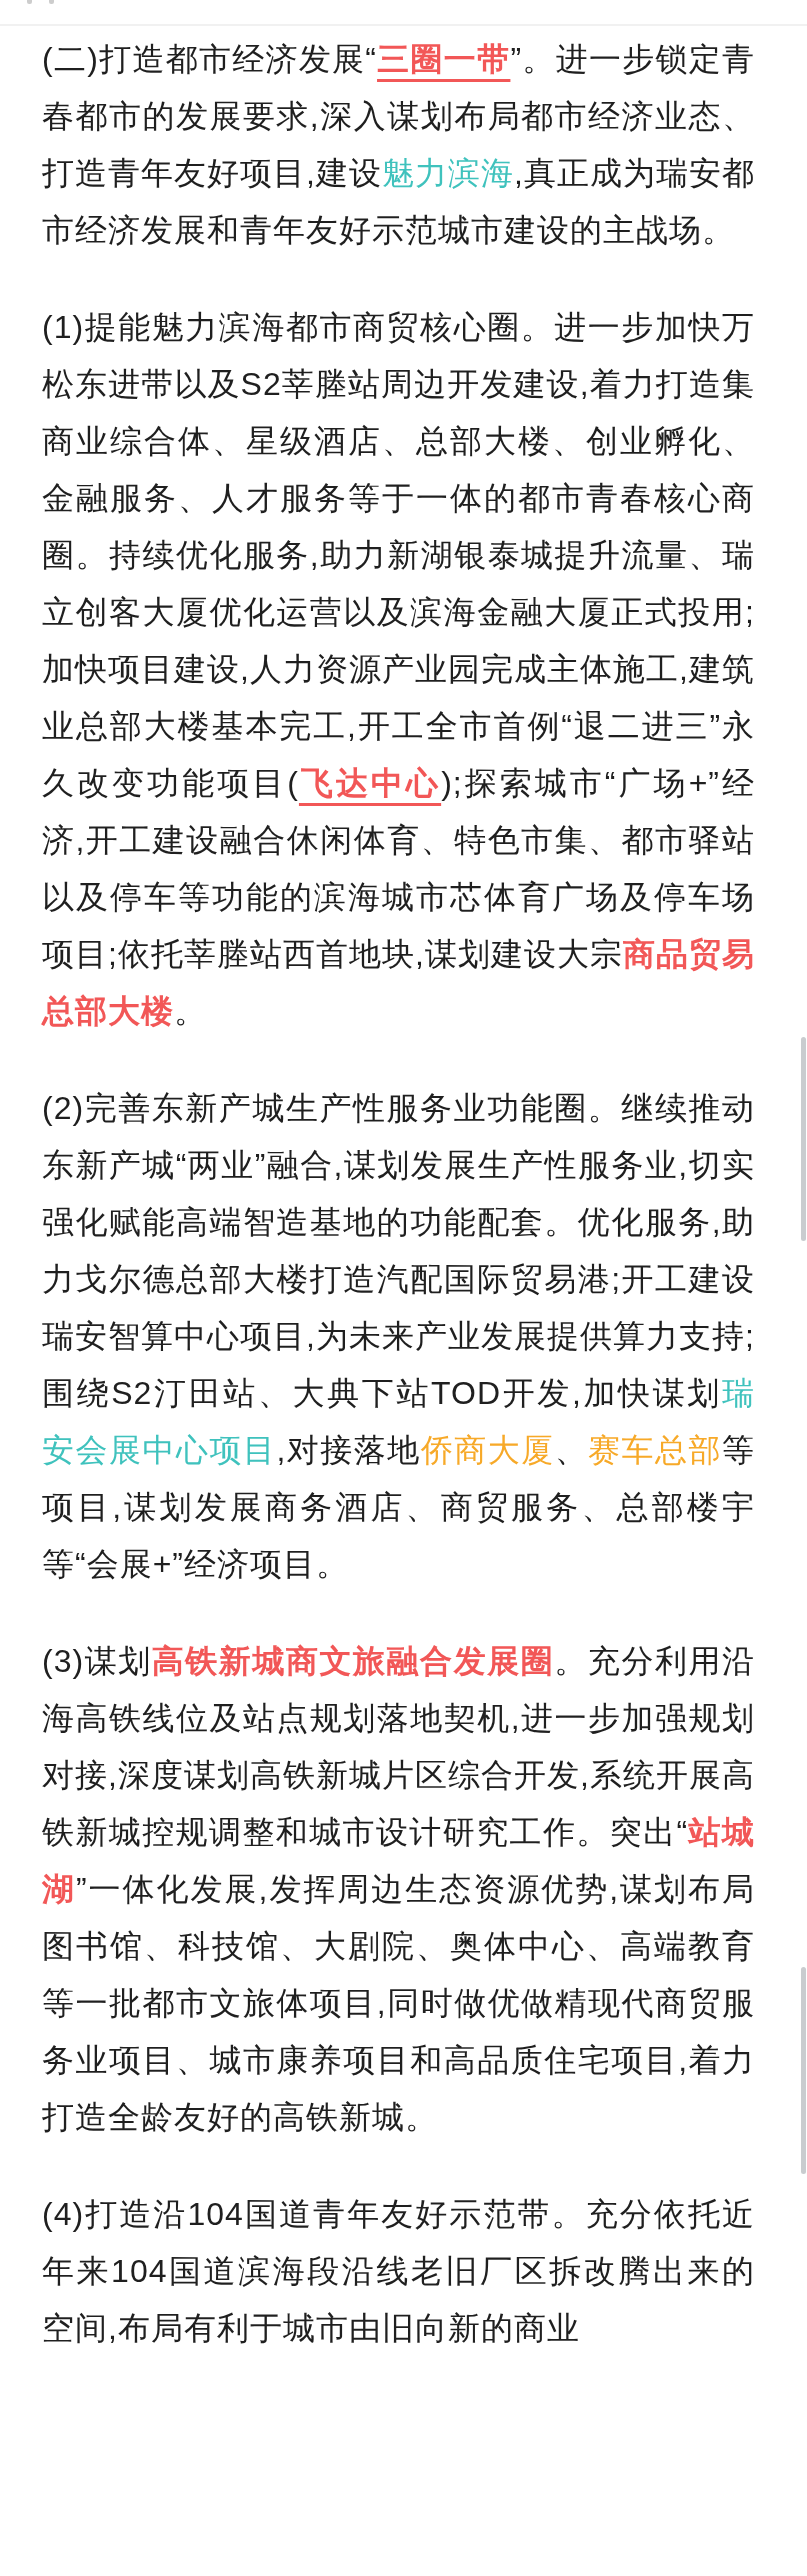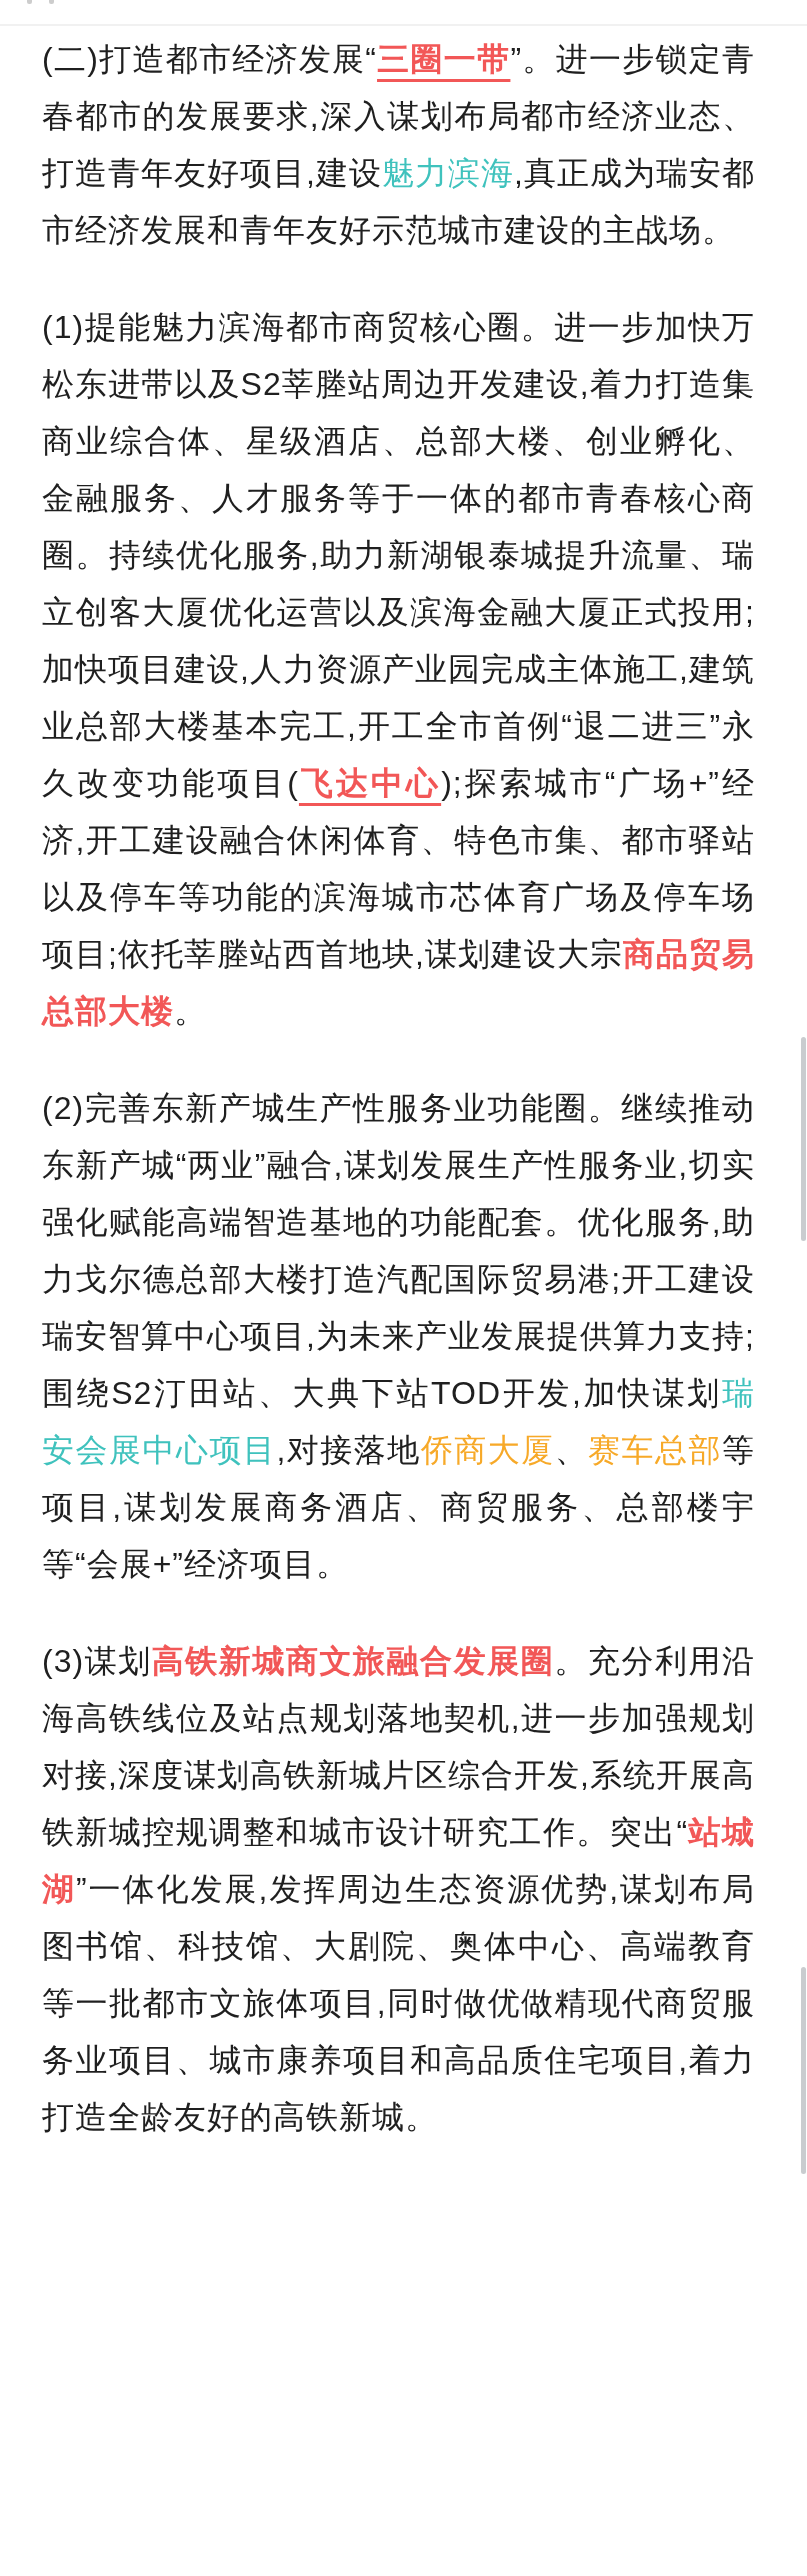--- a/index.html
+++ b/index.html
@@ -62,19 +62,20 @@
 </head>
 <body>
 
 <div class="screen" style="background: rgb(255, 255, 255);">
   <div class="top-divider" style="background: rgb(241, 241, 241);"></div>
   <div class="article">
       <p><span class="seg-normal" style="color: rgb(31, 31, 31);">(二)打造都市经济发展“</span><span class="seg-red-underline" style="color: rgb(242, 87, 87); text-decoration-color: rgb(242, 87, 87);">三圈一带</span><span class="seg-normal" style="color: rgb(31, 31, 31);">”。进一步锁定青春都市的发展要求,深入谋划布局都市经济业态、打造青年友好项目,建设</span><span class="seg-teal" style="color: rgb(63, 194, 189);">魅力滨海</span><span class="seg-normal" style="color: rgb(31, 31, 31);">,真正成为瑞安都市经济发展和青年友好示范城市建设的主战场。</span></p>
       <p><span class="seg-normal" style="color: rgb(31, 31, 31);">(1)提能魅力滨海都市商贸核心圈。进一步加快万松东进带以及S2莘塍站周边开发建设,着力打造集商业综合体、星级酒店、总部大楼、创业孵化、金融服务、人才服务等于一体的都市青春核心商圈。持续优化服务,助力新湖银泰城提升流量、瑞立创客大厦优化运营以及滨海金融大厦正式投用;加快项目建设,人力资源产业园完成主体施工,建筑业总部大楼基本完工,开工全市首例“退二进三”永久改变功能项目(</span><span class="seg-red-underline" style="color: rgb(242, 87, 87); text-decoration-color: rgb(242, 87, 87);">飞达中心</span><span class="seg-normal" style="color: rgb(31, 31, 31);">);探索城市“广场+”经济,开工建设融合休闲体育、特色市集、都市驿站以及停车等功能的滨海城市芯体育广场及停车场项目;依托莘塍站西首地块,谋划建设大宗</span><span class="seg-red-bold" style="color: rgb(242, 87, 87);">商品贸易总部大楼</span><span class="seg-normal" style="color: rgb(31, 31, 31);">。</span></p>
       <p><span class="seg-normal" style="color: rgb(31, 31, 31);">(2)完善东新产城生产性服务业功能圈。继续推动东新产城“两业”融合,谋划发展生产性服务业,切实强化赋能高端智造基地的功能配套。优化服务,助力戈尔德总部大楼打造汽配国际贸易港;开工建设瑞安智算中心项目,为未来产业发展提供算力支持;围绕S2汀田站、大典下站TOD开发,加快谋划</span><span class="seg-teal" style="color: rgb(63, 194, 189);">瑞安会展中心项目</span><span class="seg-normal" style="color: rgb(31, 31, 31);">,对接落地</span><span class="seg-orange" style="color: rgb(247, 169, 40);">侨商大厦</span><span class="seg-normal" style="color: rgb(31, 31, 31);">、</span><span class="seg-orange" style="color: rgb(247, 169, 40);">赛车总部</span><span class="seg-normal" style="color: rgb(31, 31, 31);">等项目,谋划发展商务酒店、商贸服务、总部楼宇等“会展+”经济项目。</span></p>
       <p><span class="seg-normal" style="color: rgb(31, 31, 31);">(3)谋划</span><span class="seg-red-bold" style="color: rgb(242, 87, 87);">高铁新城商文旅融合发展圈</span><span class="seg-normal" style="color: rgb(31, 31, 31);">。充分利用沿海高铁线位及站点规划落地契机,进一步加强规划对接,深度谋划高铁新城片区综合开发,系统开展高铁新城控规调整和城市设计研究工作。突出“</span><span class="seg-red-bold" style="color: rgb(242, 87, 87);">站城湖</span><span class="seg-normal" style="color: rgb(31, 31, 31);">”一体化发展,发挥周边生态资源优势,谋划布局图书馆、科技馆、大剧院、奥体中心、高端教育等一批都市文旅体项目,同时做优做精现代商贸服务业项目、城市康养项目和高品质住宅项目,着力打造全龄友好的高铁新城。</span></p>
+      <p><span class="seg-normal" style="color: rgb(31, 31, 31);">(4)打造沿104国道青年友好示范带。充分依托近年来104国道滨海段沿线老旧厂区拆改腾出来的空间,布局有利于城市由旧向新的商业</span></p>
     </div>
 <div class="scrollbar-thumb" style="top: 1037px; height: 204px; background: rgb(201, 204, 207);"></div>
     <div class="scrollbar-thumb" style="top: 1967px; height: 207px; background: rgb(201, 204, 207);"></div>
     <div class="status-fragment" style="left: 27px;"></div>
     <div class="status-fragment" style="left: 49px;"></div>
   </div>
 
 
 </body></html>

